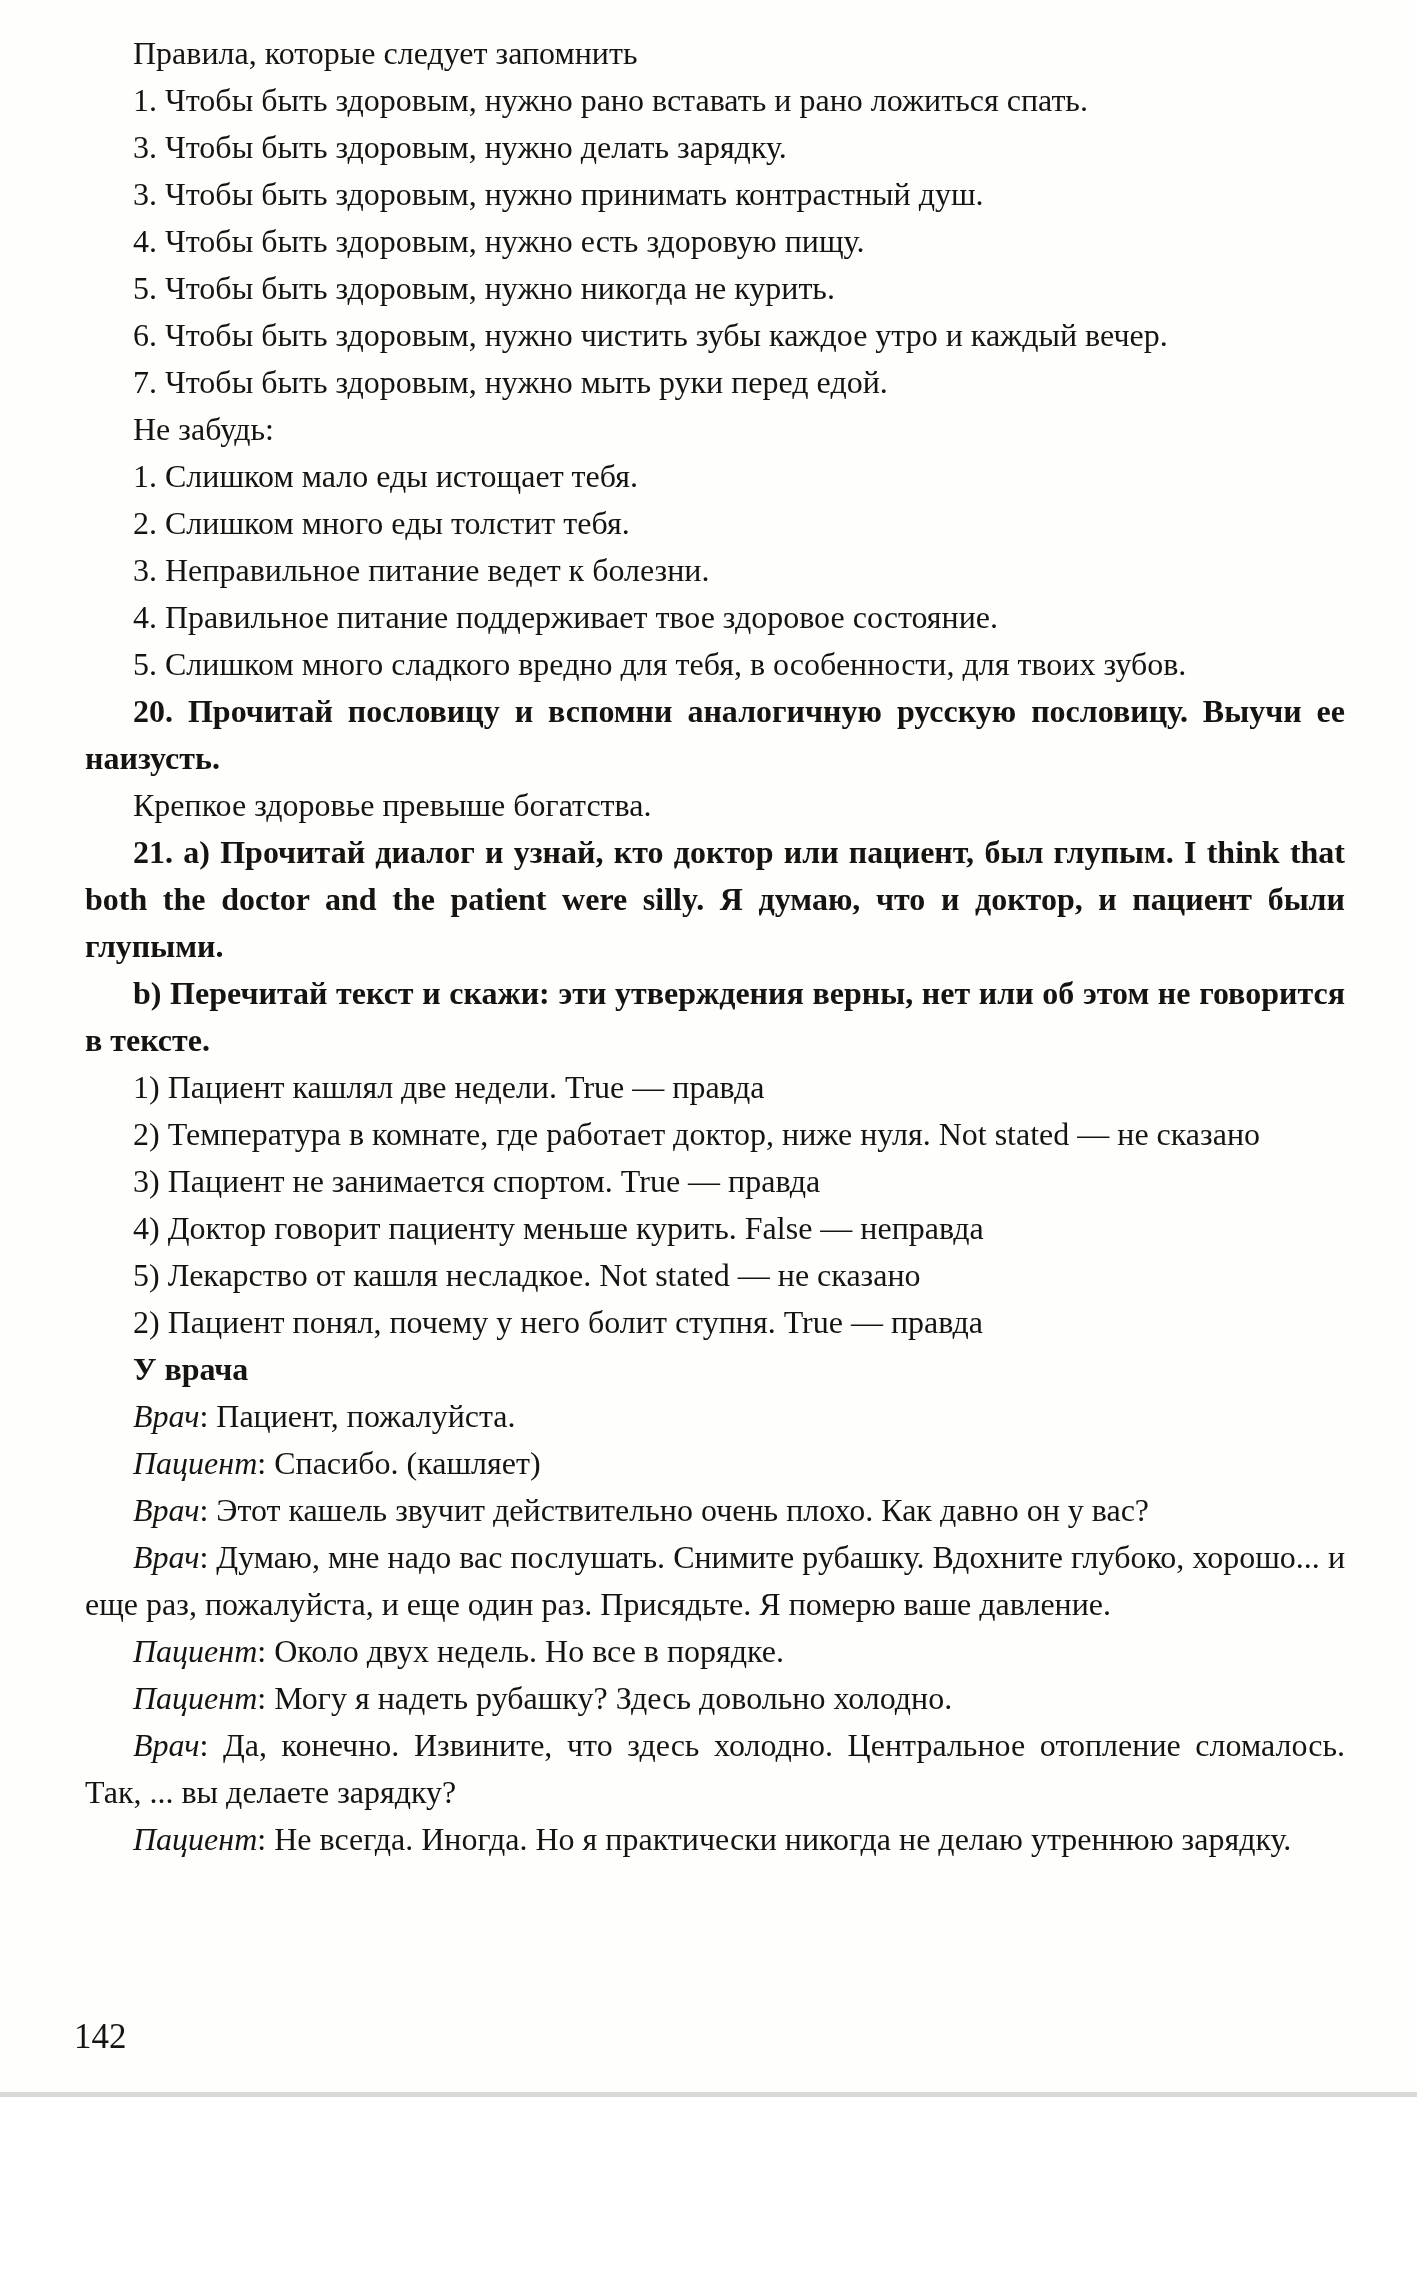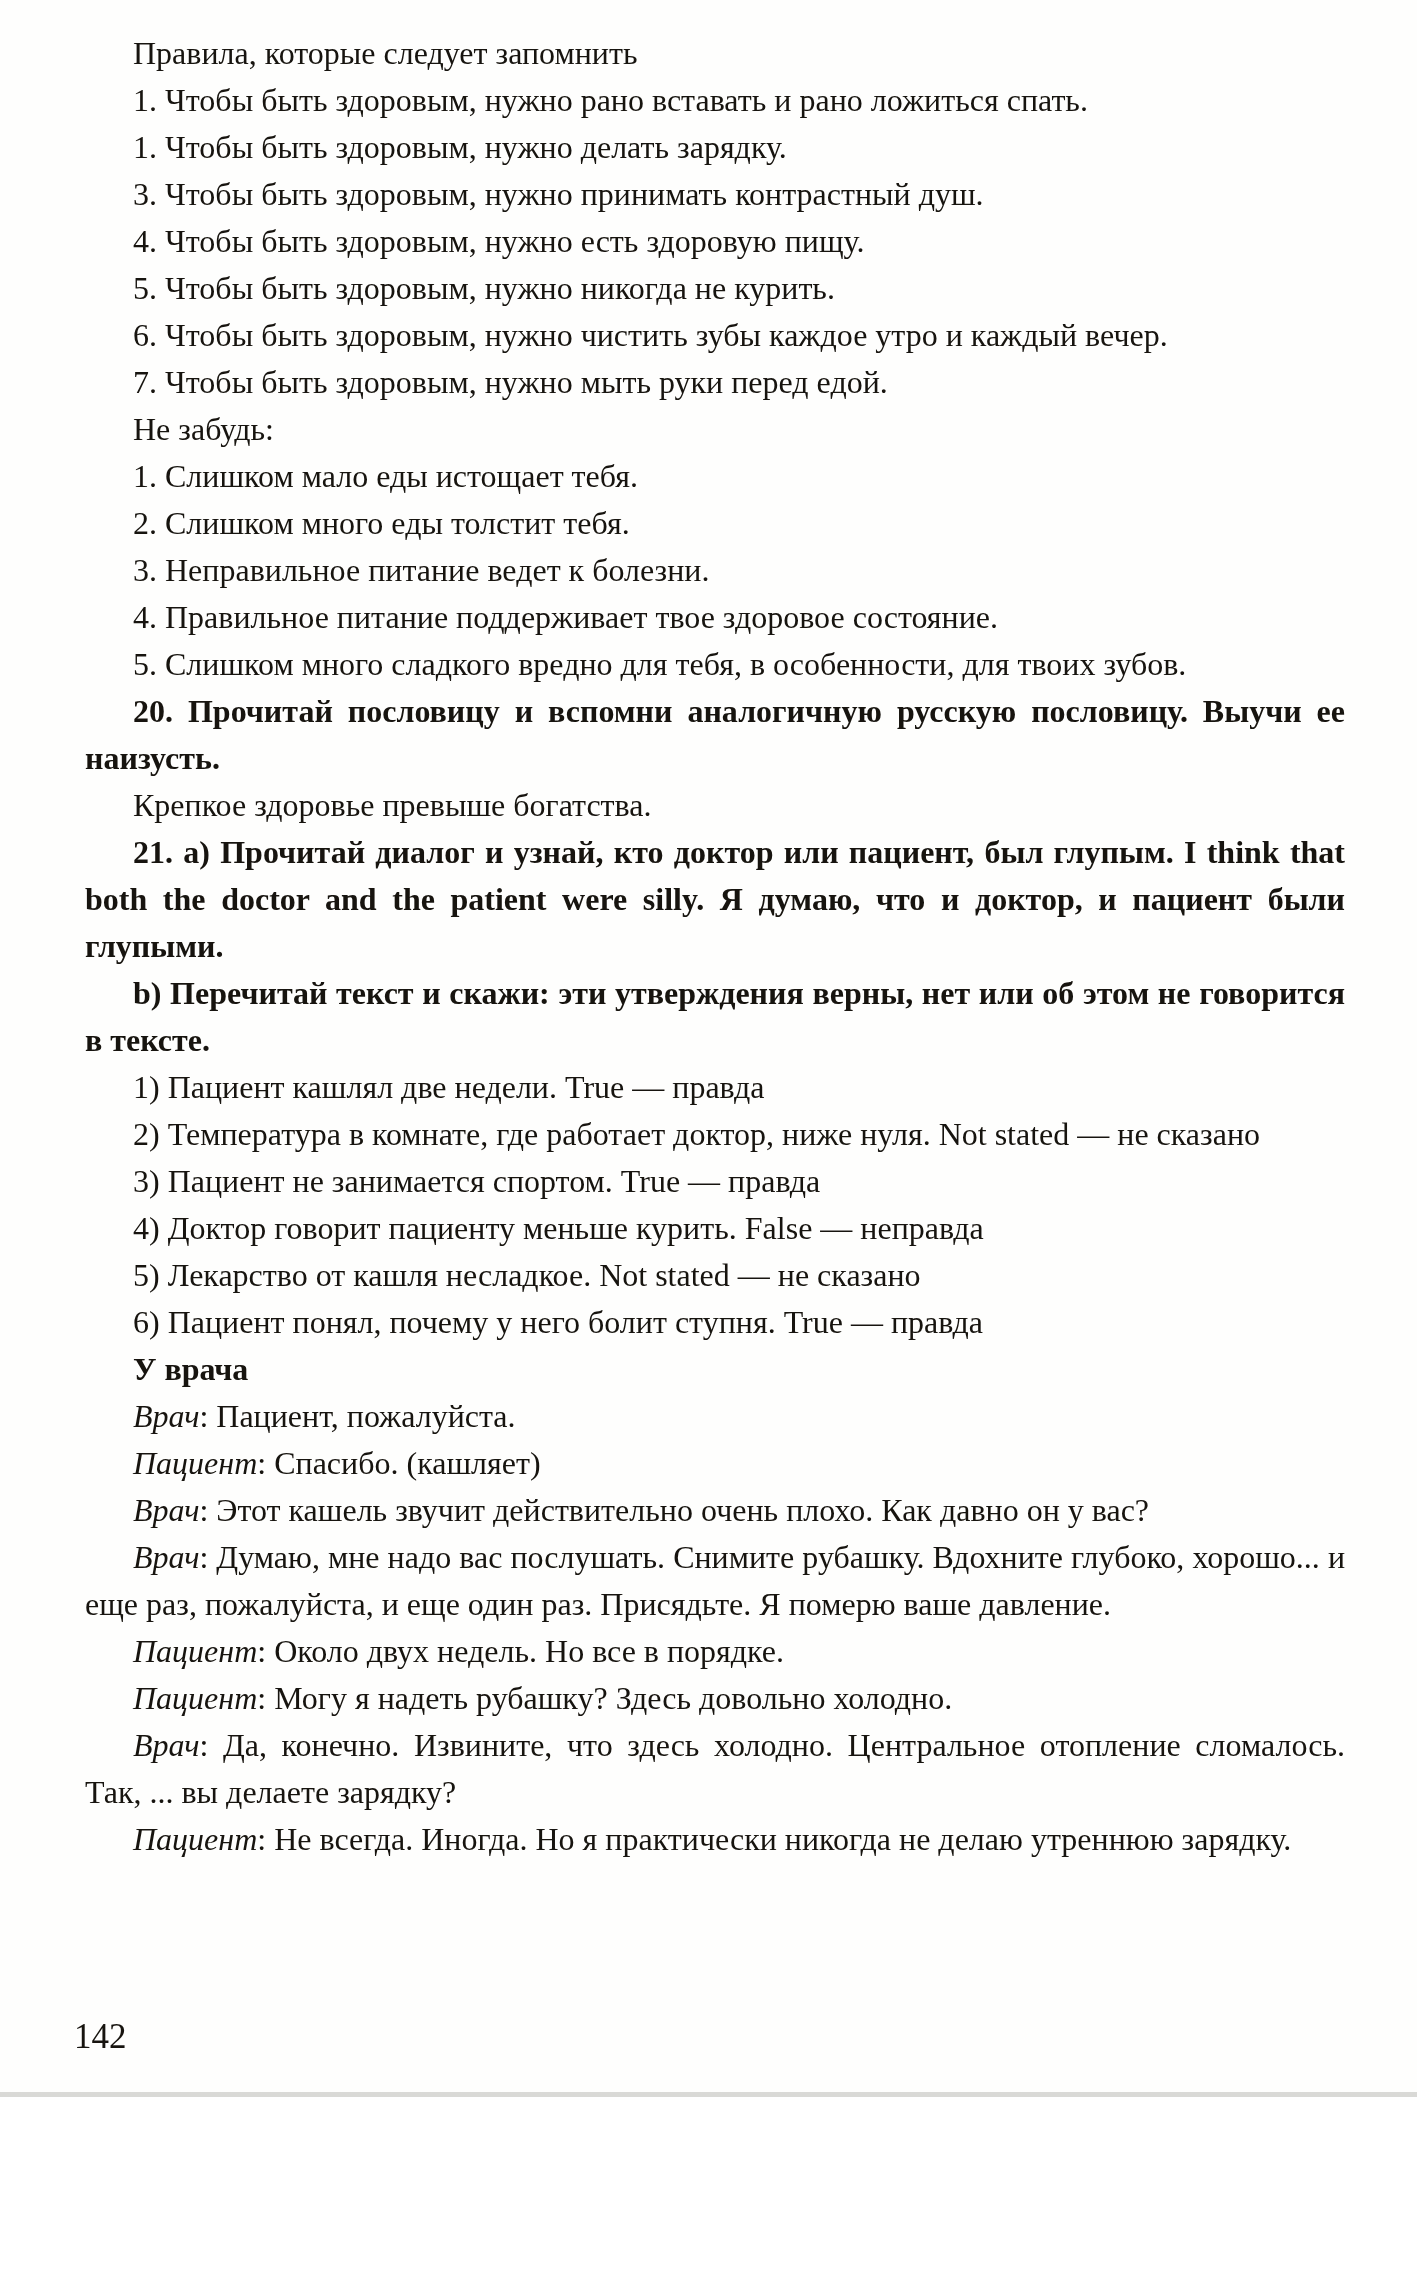--- a/index.html
+++ b/index.html
@@ -48,21 +48,21 @@
     line-height: 36px;
   }
 </style>
 </head>
 <body>
 
 <div class="page">
 
   <p class="para">Правила, которые следует запомнить</p>
   <p class="para">1. Чтобы быть здоровым, нужно рано вставать и рано ложиться спать.</p>
-  <p class="para">1. Чтобы быть здоровым, нужно делать зарядку.</p>
+  <p class="para">3. Чтобы быть здоровым, нужно делать зарядку.</p>
   <p class="para">3. Чтобы быть здоровым, нужно принимать контрастный душ.</p>
   <p class="para">4. Чтобы быть здоровым, нужно есть здоровую пищу.</p>
   <p class="para">5. Чтобы быть здоровым, нужно никогда не курить.</p>
   <p class="para">6. Чтобы быть здоровым, нужно чистить зубы каждое утро и каждый вечер.</p>
   <p class="para">7. Чтобы быть здоровым, нужно мыть руки перед едой.</p>
 
   <p class="para">Не забудь:</p>
   <p class="para">1. Слишком мало еды истощает тебя.</p>
   <p class="para">2. Слишком много еды толстит тебя.</p>
   <p class="para">3. Неправильное питание ведет к болезни.</p>
@@ -73,21 +73,21 @@
   <p class="para">Крепкое здоровье превыше богатства.</p>
 
   <p class="para bold section-gap">21. а) Прочитай диалог и узнай, кто доктор или пациент, был глупым. I think that both the doctor and the patient were silly. Я думаю, что и доктор, и пациент были глупыми.</p>
   <p class="para bold">b) Перечитай текст и скажи: эти утверждения верны, нет или об этом не говорится в тексте.</p>
 
   <p class="para">1) Пациент кашлял две недели. True — правда</p>
   <p class="para">2) Температура в комнате, где работает доктор, ниже нуля. Not stated — не сказано</p>
   <p class="para">3) Пациент не занимается спортом. True — правда</p>
   <p class="para">4) Доктор говорит пациенту меньше курить. False — неправда</p>
   <p class="para">5) Лекарство от кашля несладкое. Not stated — не сказано</p>
-  <p class="para">6) Пациент понял, почему у него болит ступня. True — правда</p>
+  <p class="para">2) Пациент понял, почему у него болит ступня. True — правда</p>
 
   <p class="para dialog-title">У врача</p>
 
   <p class="para"><span class="speaker">Врач</span><span>: Пациент, пожалуйста.</span></p>
   <p class="para"><span class="speaker">Пациент</span><span>: Спасибо. (кашляет)</span></p>
   <p class="para"><span class="speaker">Врач</span><span>: Этот кашель звучит действительно очень плохо. Как давно он у вас?</span></p>
   <p class="para"><span class="speaker">Врач</span><span>: Думаю, мне надо вас послушать. Снимите рубашку. Вдохните глубоко, хорошо... и еще раз, пожалуйста, и еще один раз. Присядьте. Я померю ваше давление.</span></p>
   <p class="para"><span class="speaker">Пациент</span><span>: Около двух недель. Но все в порядке.</span></p>
   <p class="para"><span class="speaker">Пациент</span><span>: Могу я надеть рубашку? Здесь довольно холодно.</span></p>
   <p class="para"><span class="speaker">Врач</span><span>: Да, конечно. Извините, что здесь холодно. Центральное отопление сломалось. Так, ... вы делаете зарядку?</span></p>

